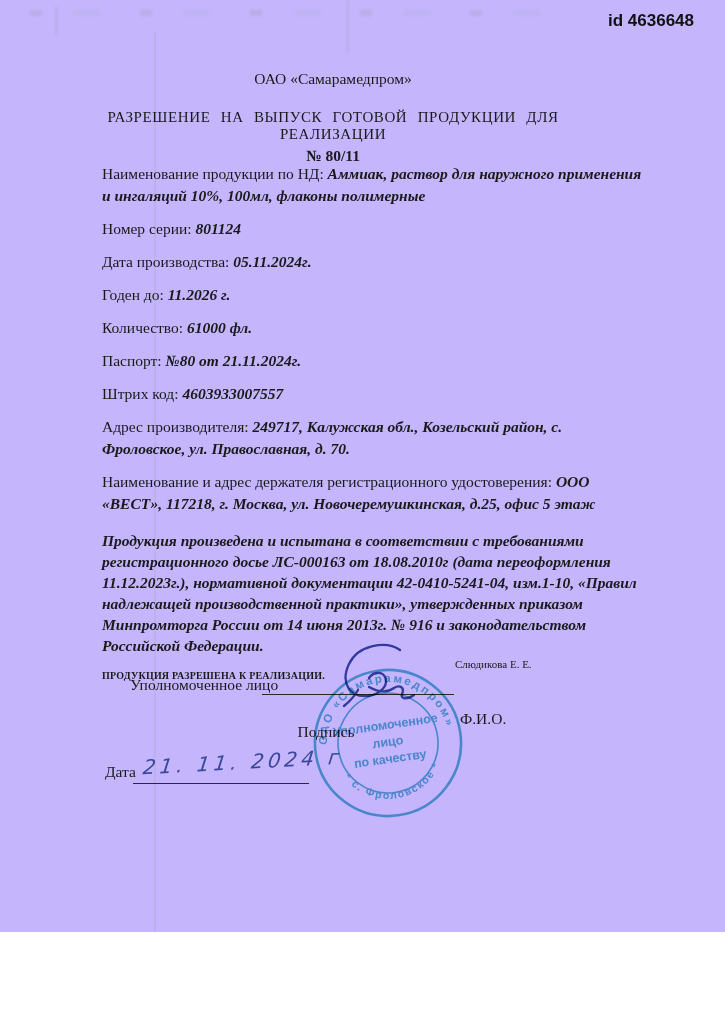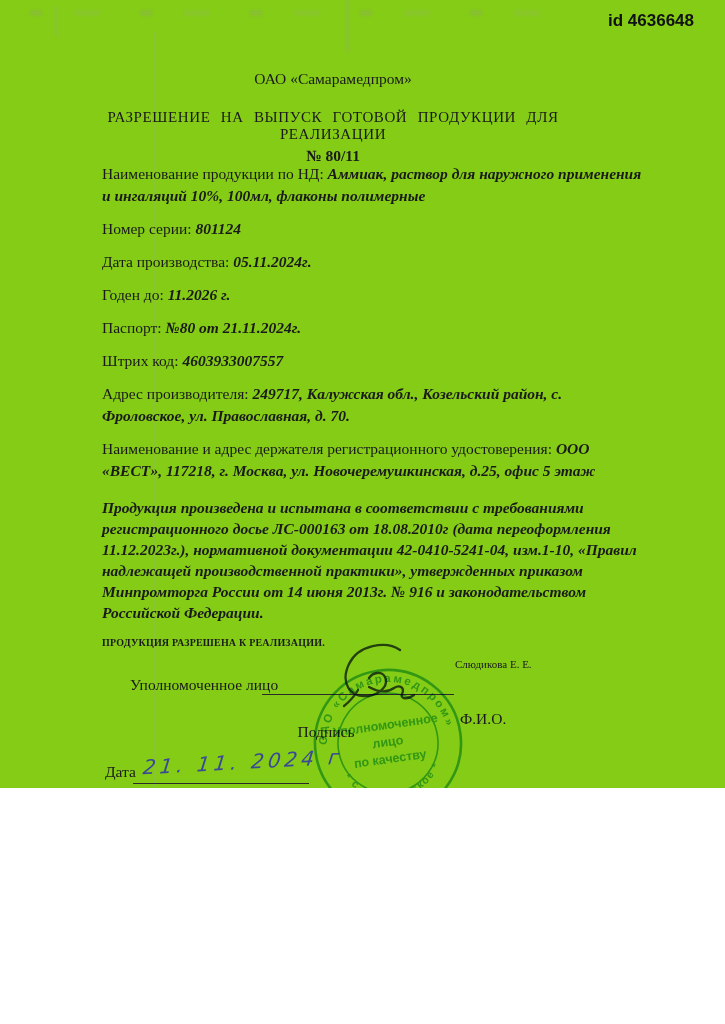--- a/index.html
+++ b/index.html
@@ -1,19 +1,19 @@
 <!DOCTYPE html>
 <html><head>
 <meta charset="utf-8">
 <style>
   html,body{margin:0;padding:0;background:#ffffff;}
   .page{
     position:relative;
-    width:725px;height:788px;
-    background:#84cc16;
+    width:725px;height:932px;
+    background:#c4b5fd;
     overflow:hidden;
     font-family:"Liberation Serif","DejaVu Serif",serif;
     color:#1a1a1a;
   }
   
   .vline{position:absolute;left:154px;top:32px;width:2px;height:975px;
     background:rgba(165,165,170,0.20);}
   .noise-top{position:absolute;top:10px;left:30px;width:540px;height:6px;
     background:repeating-linear-gradient(90deg,rgba(150,150,150,0.20) 0 12px,transparent 12px 44px,rgba(170,170,170,0.12) 44px 70px,transparent 70px 110px);
     filter:blur(1px);}
@@ -76,20 +76,21 @@
     <div class="company">ОАО «Самарамедпром»</div>
     <div class="doc-title">РАЗРЕШЕНИЕ НА ВЫПУСК ГОТОВОЙ ПРОДУКЦИИ ДЛЯ РЕАЛИЗАЦИИ</div>
     <div class="doc-number">№ 80/11</div>
   </div>
 
   <div class="body-text">
     <p class="field"><span class="label">Наименование продукции по НД:</span> <span class="value">Аммиак, раствор для наружного применения и ингаляций 10%, 100мл, флаконы полимерные</span></p>
     <p class="field"><span class="label">Номер серии:</span> <span class="value">801124</span></p>
     <p class="field"><span class="label">Дата производства:</span> <span class="value">05.11.2024г.</span></p>
     <p class="field"><span class="label">Годен до:</span> <span class="value">11.2026 г.</span></p>
+    <p class="field"><span class="label">Количество:</span> <span class="value">61000 фл.</span></p>
     <p class="field"><span class="label">Паспорт:</span> <span class="value">№80 от 21.11.2024г.</span></p>
     <p class="field"><span class="label">Штрих код:</span> <span class="value">4603933007557</span></p>
     <p class="field"><span class="label">Адрес производителя:</span> <span class="value">249717, Калужская обл., Козельский район, с. Фроловское, ул. Православная, д. 70.</span></p>
     <p class="field"><span class="label">Наименование и адрес держателя регистрационного удостоверения:</span> <span class="value">ООО «ВЕСТ», 117218, г. Москва, ул. Новочеремушкинская, д.25, офис 5 этаж</span></p>
     <p class="compliance">Продукция произведена и испытана в соответствии с требованиями регистрационного досье ЛС-000163 от 18.08.2010г (дата переоформления 11.12.2023г.), нормативной документации 42-0410-5241-04, изм.1-10, «Правил надлежащей производственной практики», утвержденных приказом Минпромторга России от 14 июня 2013г. № 916 и законодательством Российской Федерации.</p>
     <p class="release">ПРОДУКЦИЯ РАЗРЕШЕНА К РЕАЛИЗАЦИИ.</p>
   </div>
 
   <div class="auth-label">Уполномоченное лицо</div>
   <div class="sig-line"></div>

